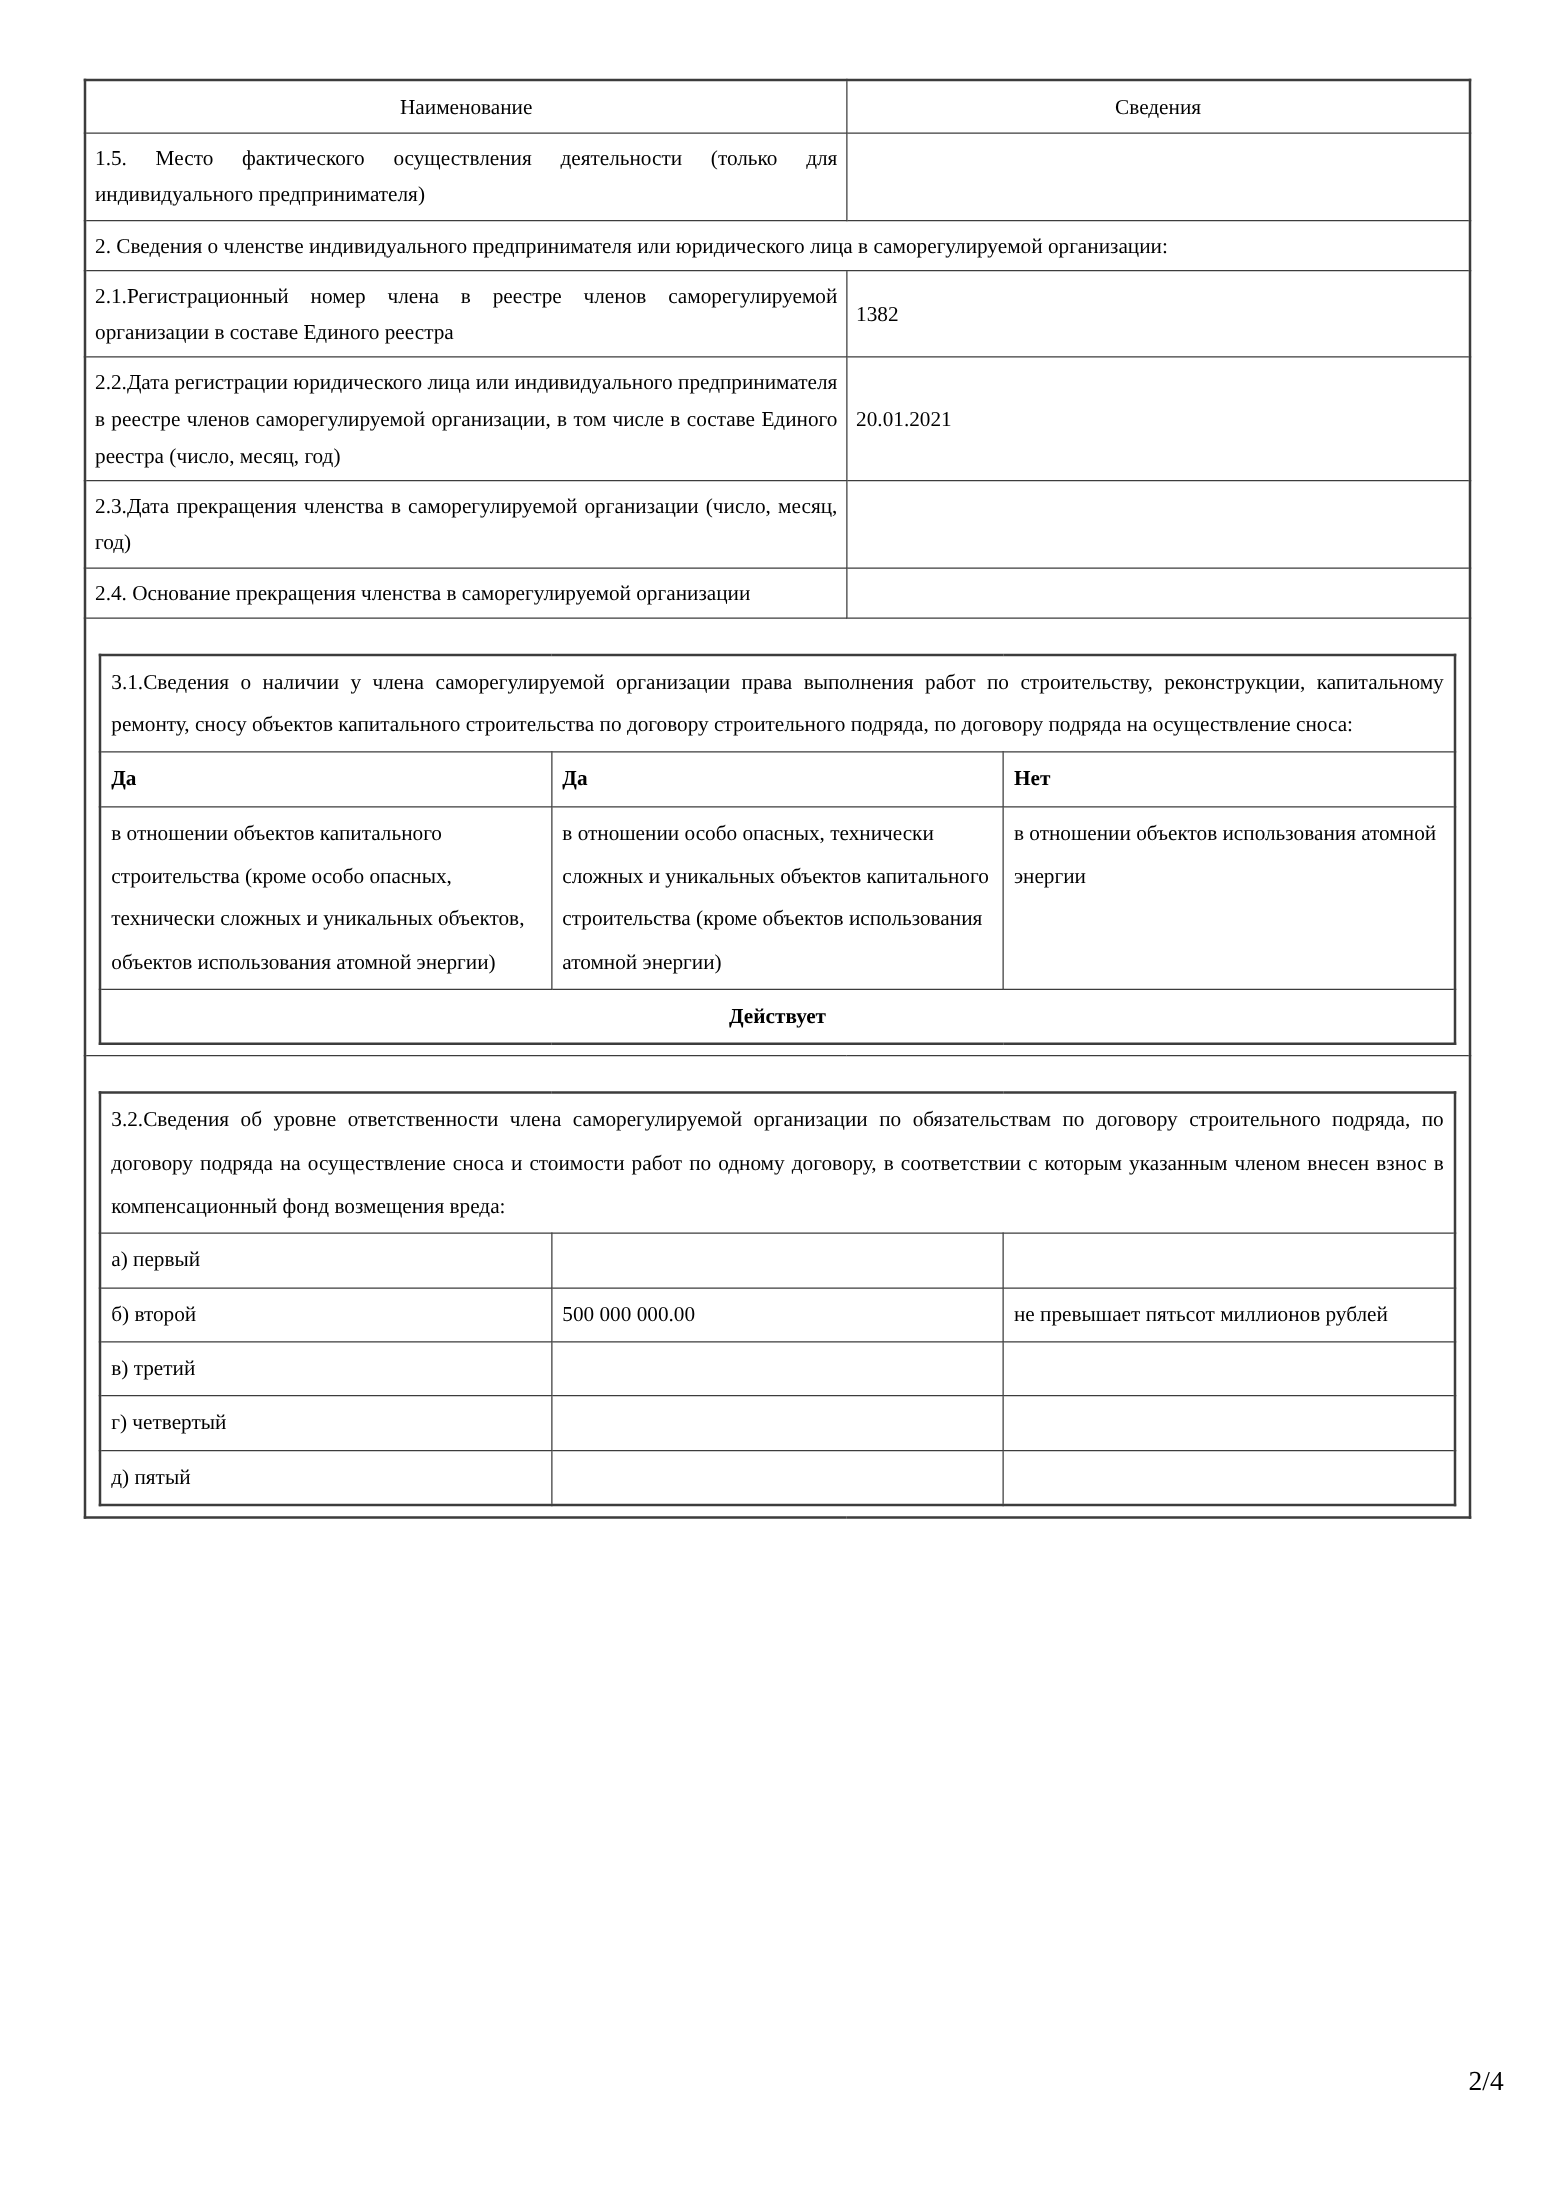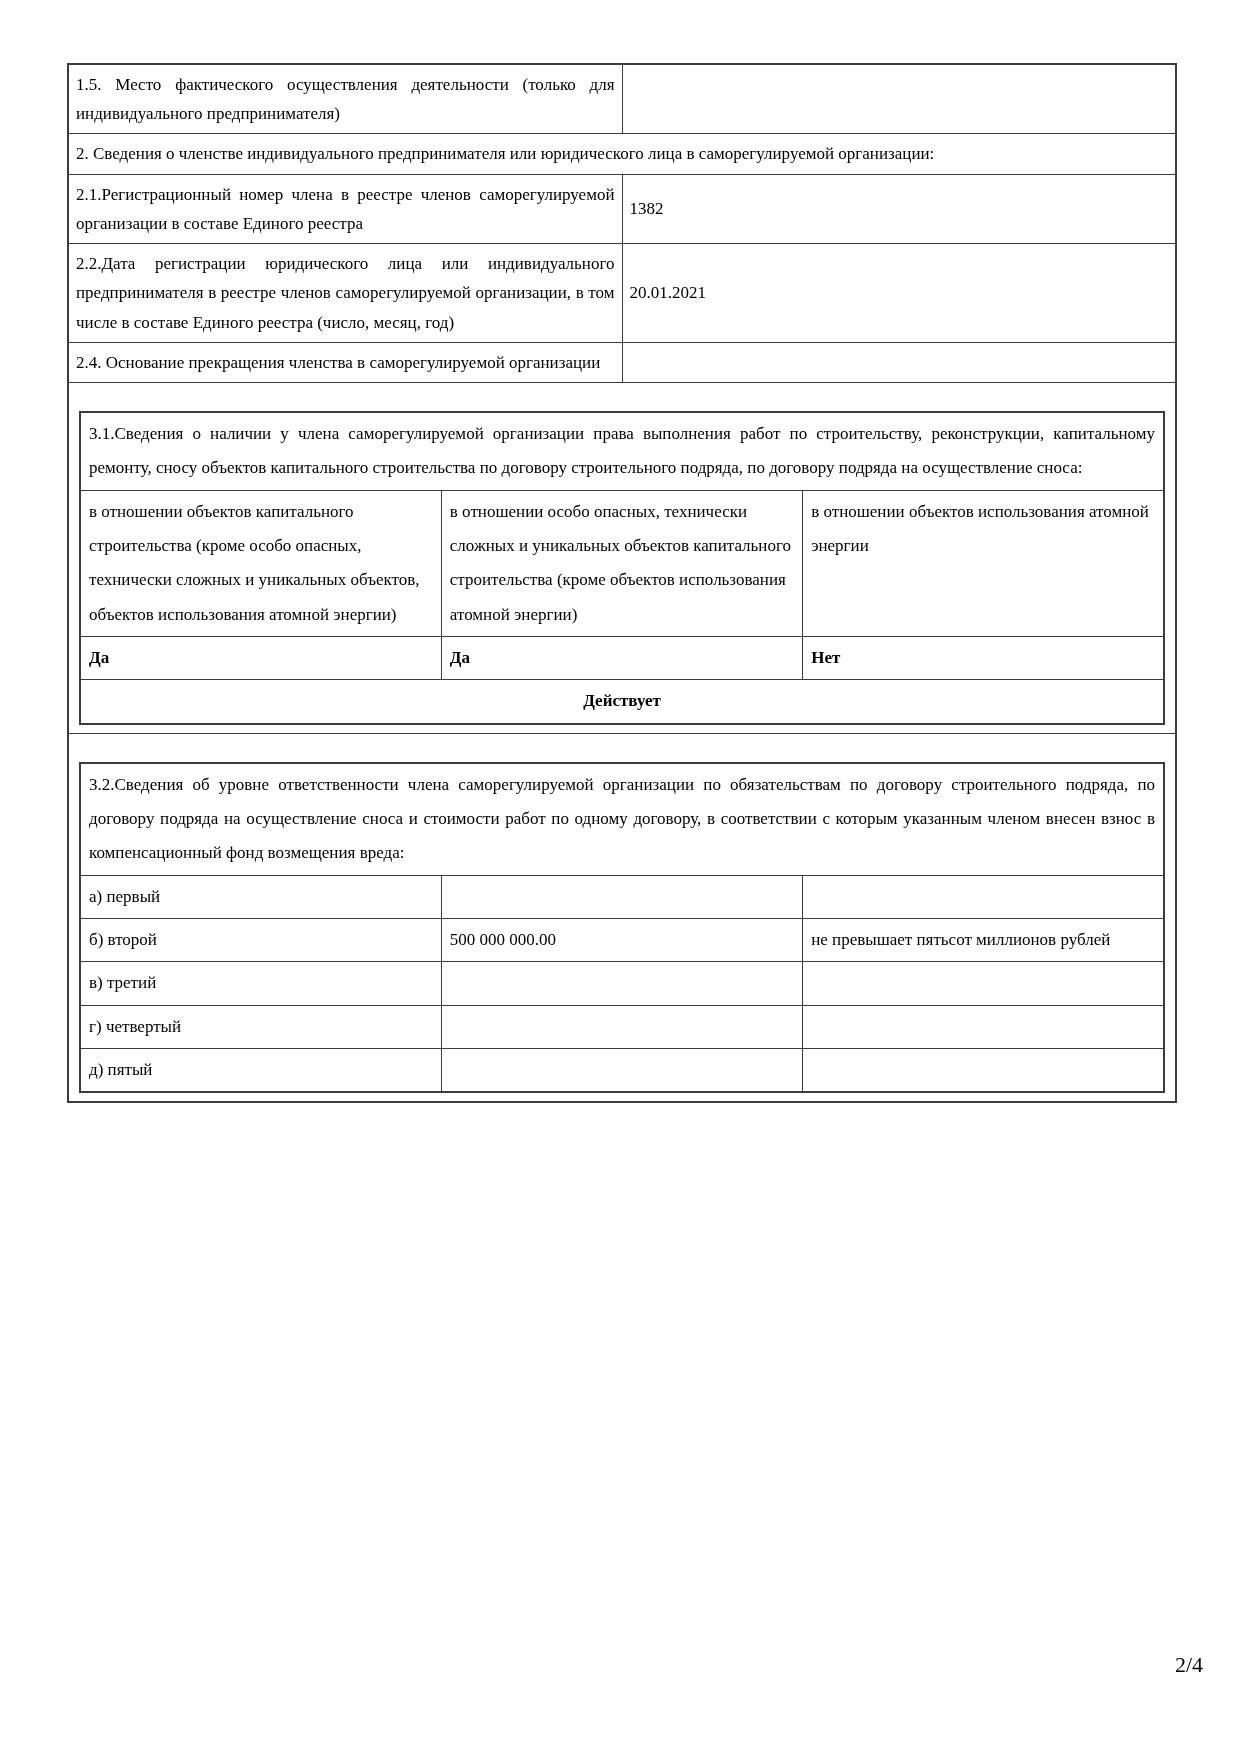--- a/index.html
+++ b/index.html
@@ -65,63 +65,71 @@
     font-size: 22px;
     line-height: 1.2;
   }
 </style>
 </head>
 <body>
 
 <div class="sheet">
   <table class="outer">
     <tbody>
+      <tr>
+        <td class="head-cell col-name">Наименование</td>
+        <td class="head-cell col-value">Сведения</td>
+      </tr>
 
       <tr>
         <td>1.5. Место фактического осуществления деятельности (только для индивидуального предпринимателя)</td>
         <td class="value-cell"></td>
       </tr>
 
       <tr>
         <td class="section-header" colspan="2">2. Сведения о членстве индивидуального предпринимателя или юридического лица в саморегулируемой организации:</td>
       </tr>
 
       <tr>
         <td>2.1.Регистрационный номер члена в реестре членов саморегулируемой организации в составе Единого реестра</td>
         <td class="value-cell">1382</td>
       </tr>
 
       <tr>
         <td>2.2.Дата регистрации юридического лица или индивидуального предпринимателя в реестре членов саморегулируемой организации, в том числе в составе Единого реестра (число, месяц, год)</td>
         <td class="value-cell">20.01.2021</td>
       </tr>
 
+      <tr>
+        <td>2.3.Дата прекращения членства в саморегулируемой организации (число, месяц, год)</td>
+        <td class="value-cell"></td>
+      </tr>
 
       <tr>
         <td>2.4. Основание прекращения членства в саморегулируемой организации</td>
         <td class="value-cell"></td>
       </tr>
 
 
       <tr>
         <td class="container-cell" colspan="2">
           <table class="inner">
             <tbody>
               <tr>
                 <td class="intro-cell" colspan="3">3.1.Сведения о наличии у члена саморегулируемой организации права выполнения работ по строительству, реконструкции, капитальному ремонту, сносу объектов капитального строительства по договору строительного подряда, по договору подряда на осуществление сноса:</td>
               </tr>
               <tr>
+                <td class="scope-value">Да</td>
+                <td class="scope-value">Да</td>
+                <td class="scope-value">Нет</td>
+              </tr>
+              <tr>
                 <td class="scope-head t31-c1">в отношении объектов капитального строительства (кроме особо опасных, технически сложных и уникальных объектов, объектов использования атомной энергии)</td>
                 <td class="scope-head t31-c2">в отношении особо опасных, технически сложных и уникальных объектов капитального строительства (кроме объектов использования атомной энергии)</td>
                 <td class="scope-head t31-c3">в отношении объектов использования атомной энергии</td>
-              </tr>
-              <tr>
-                <td class="scope-value">Да</td>
-                <td class="scope-value">Да</td>
-                <td class="scope-value">Нет</td>
               </tr>
               <tr>
                 <td class="status-value" colspan="3">Действует</td>
               </tr>
             </tbody>
           </table>
         </td>
       </tr>
 
       <tr>

